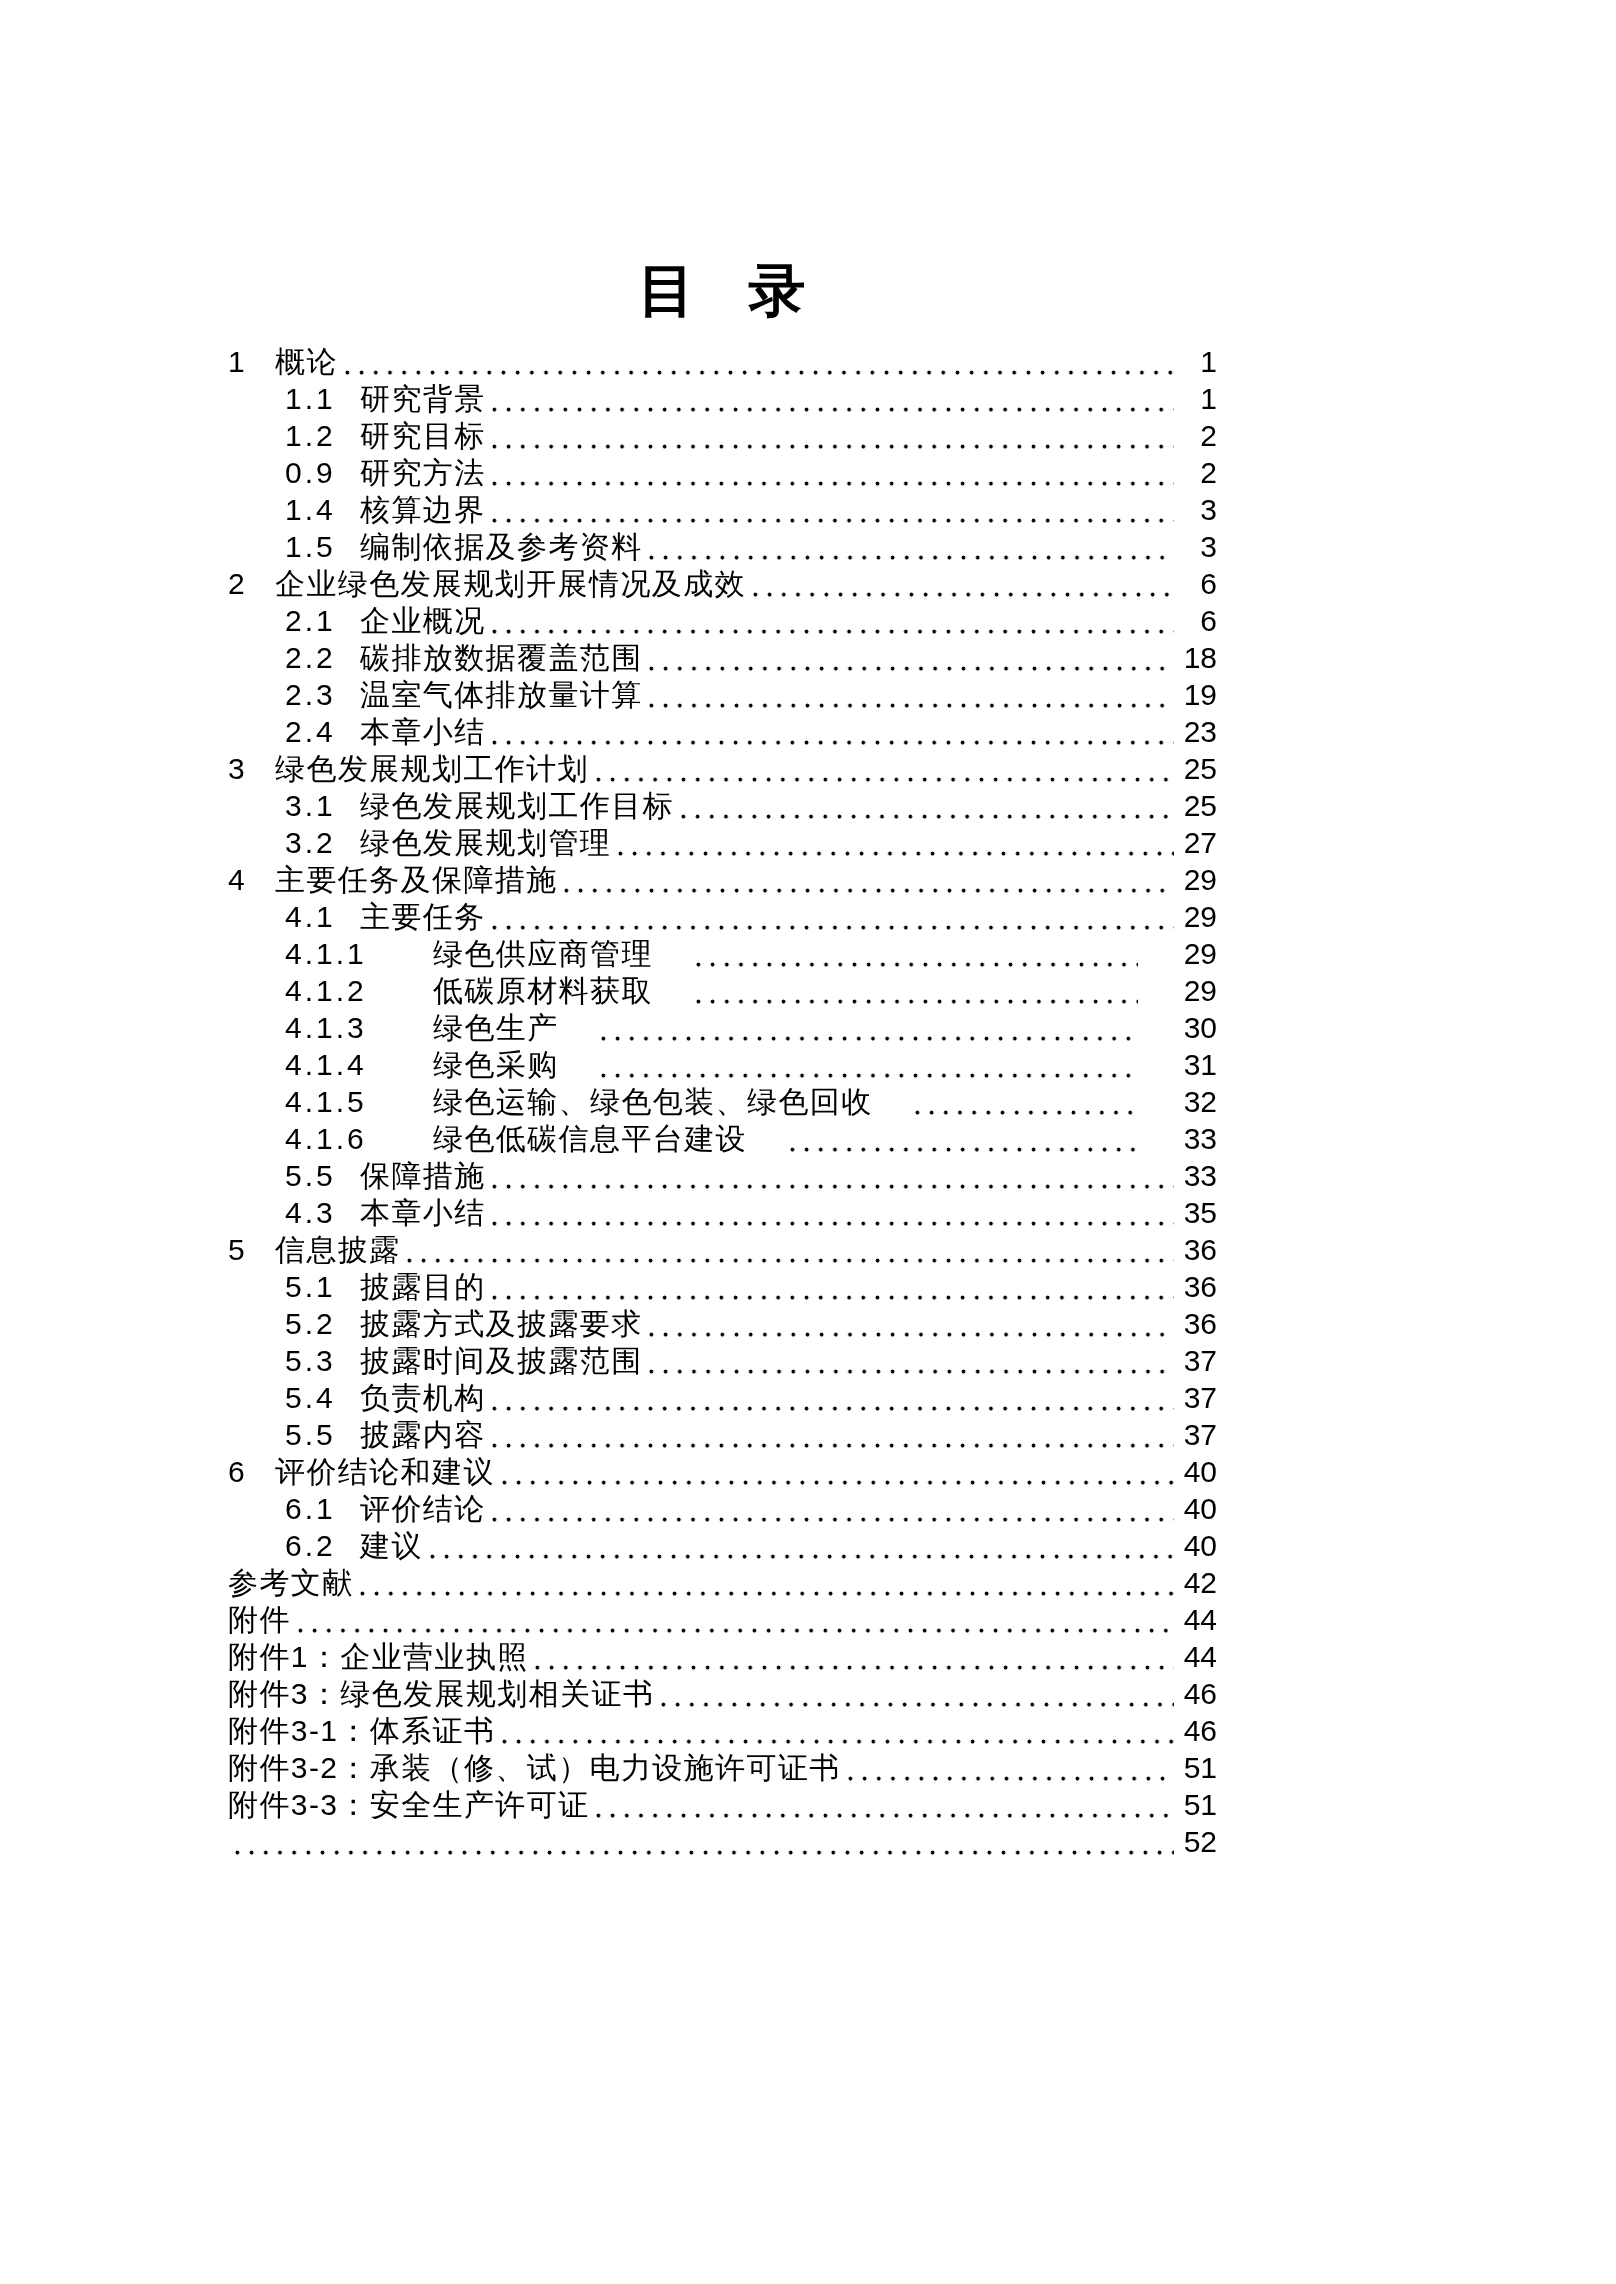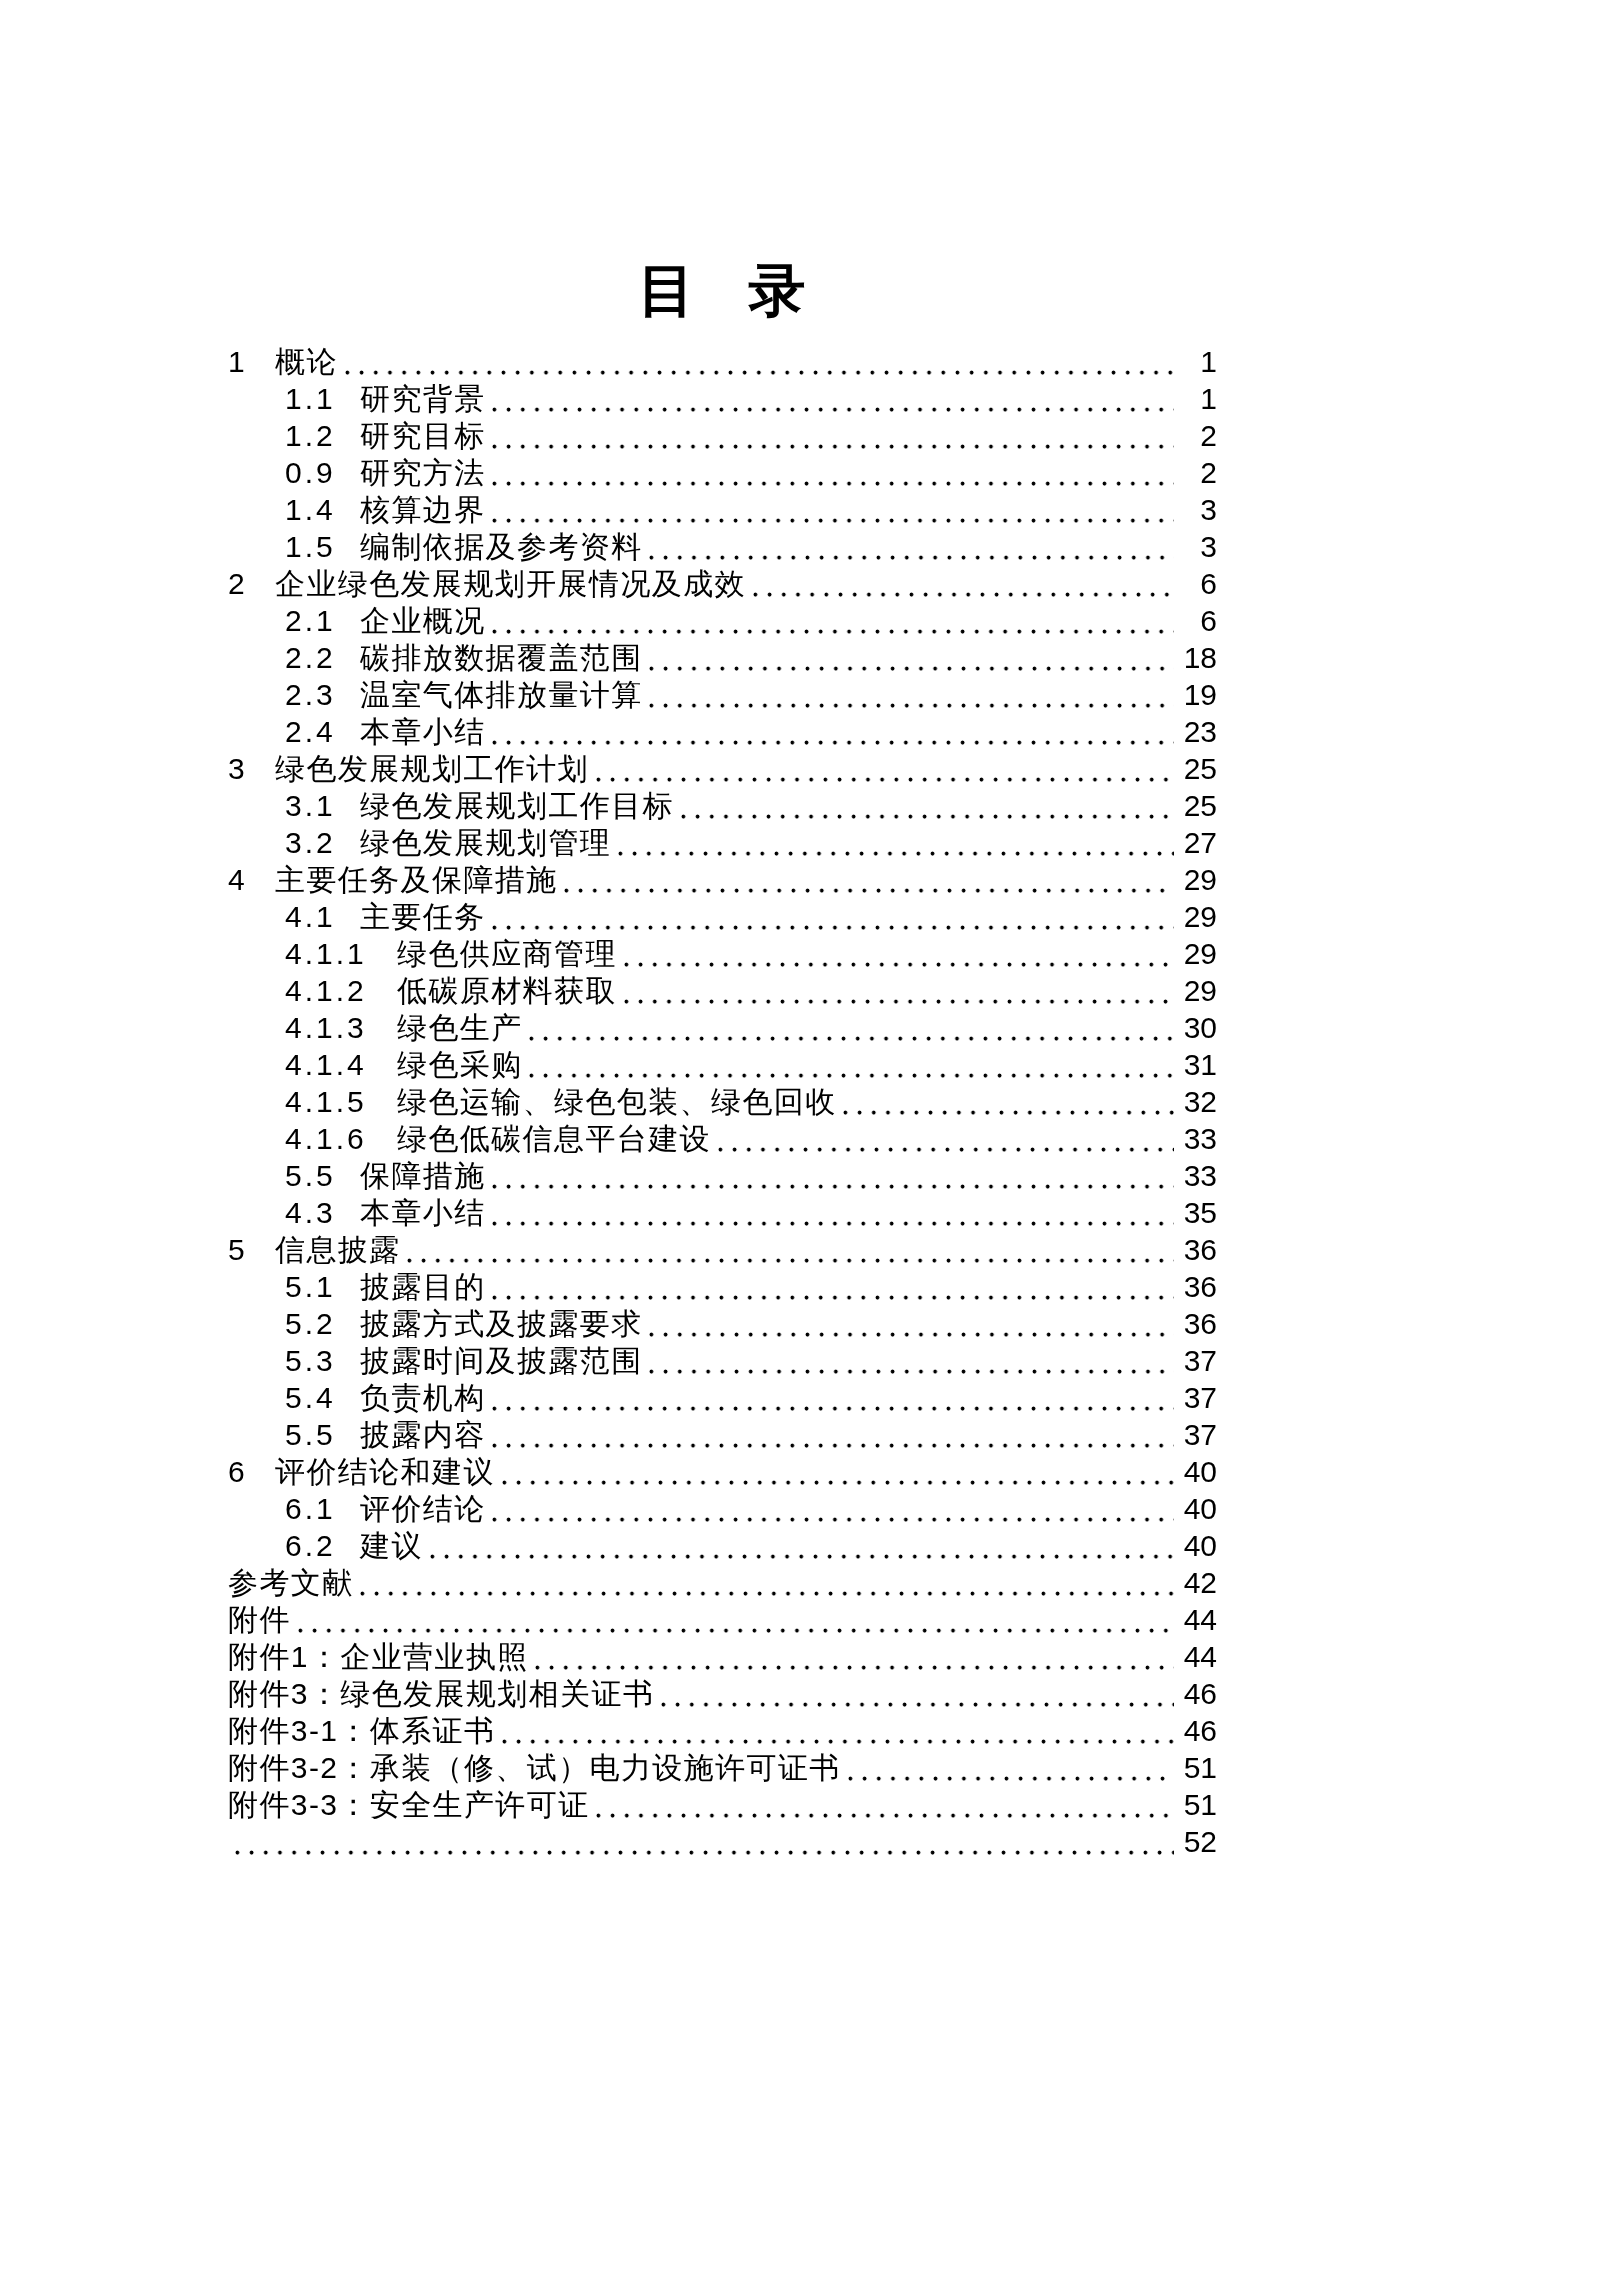--- a/index.html
+++ b/index.html
@@ -45,21 +45,21 @@
     flex: 0 0 auto;
     letter-spacing: 0.1em;
   }
   .label {
     flex: 0 0 auto;
     letter-spacing: 1.4px;
   }
   .lv1 .num { width: 47px; }
   .lv2 { padding-left: 57px; align-items: center; }
   .lv2 .num { width: 75px; }
-  .lv3 { padding-left: 57px; }
+  .lv3 { padding-left: 57px; gap: 36px; }
   .lv3 .num { width: 112px; }
   .dots {
     flex: 1 1 auto;
     align-self: flex-end;
     height: 4.7px;
     margin: 0 5.4px 4.7px 6.8px;
     background-image: radial-gradient(circle at 2.4px 2.4px, #000 1.6px, transparent 2.2px);
     background-size: 14.2px 4.7px;
     background-repeat: repeat-x;
     background-position: left bottom;

